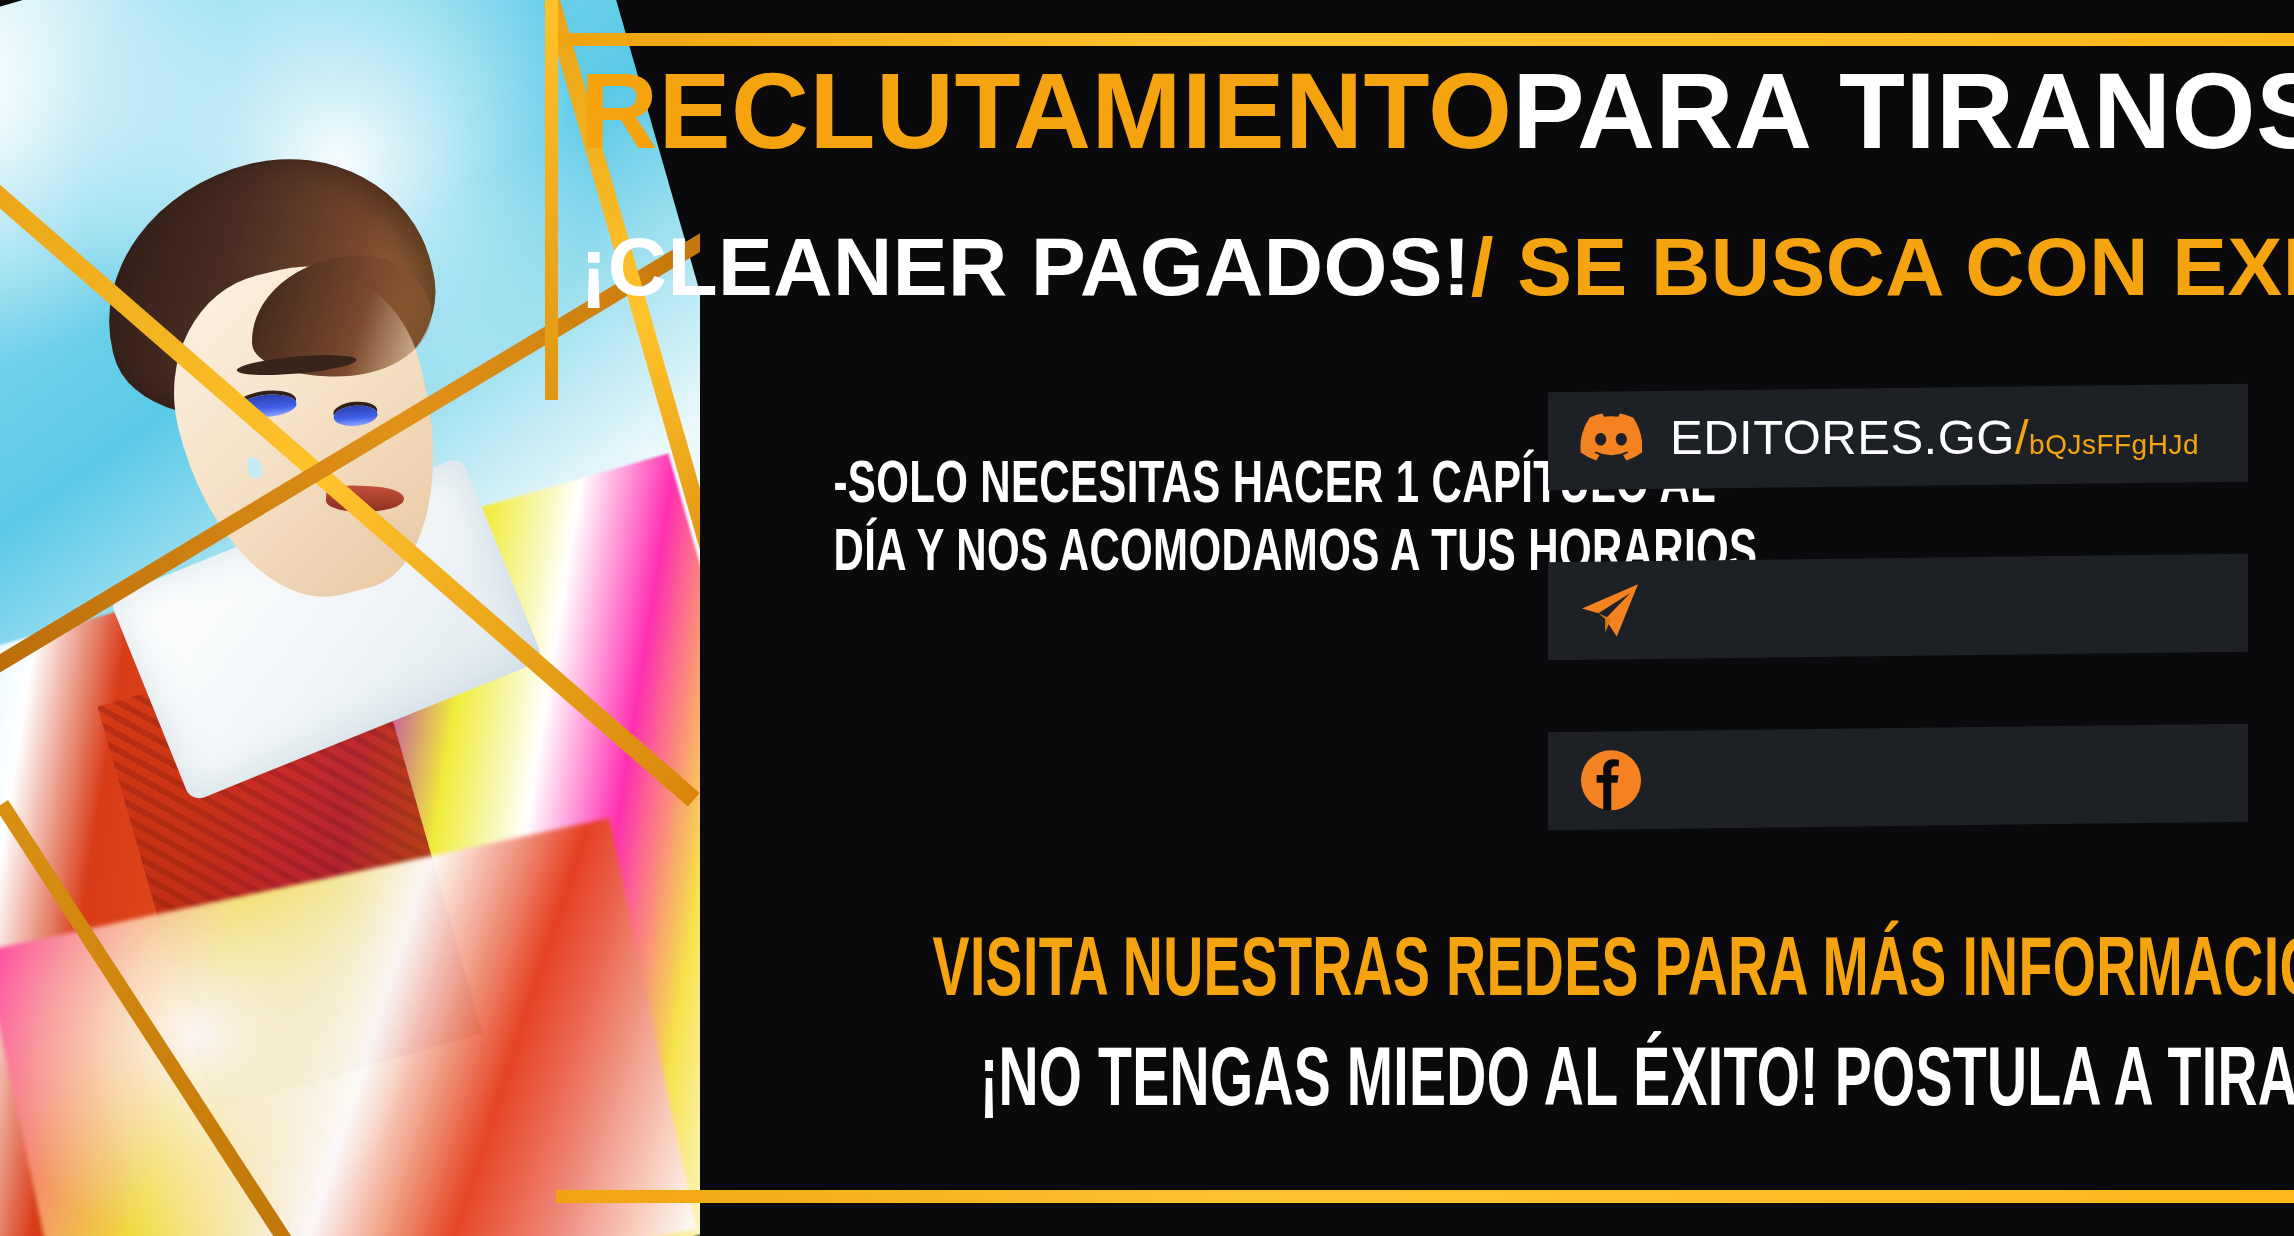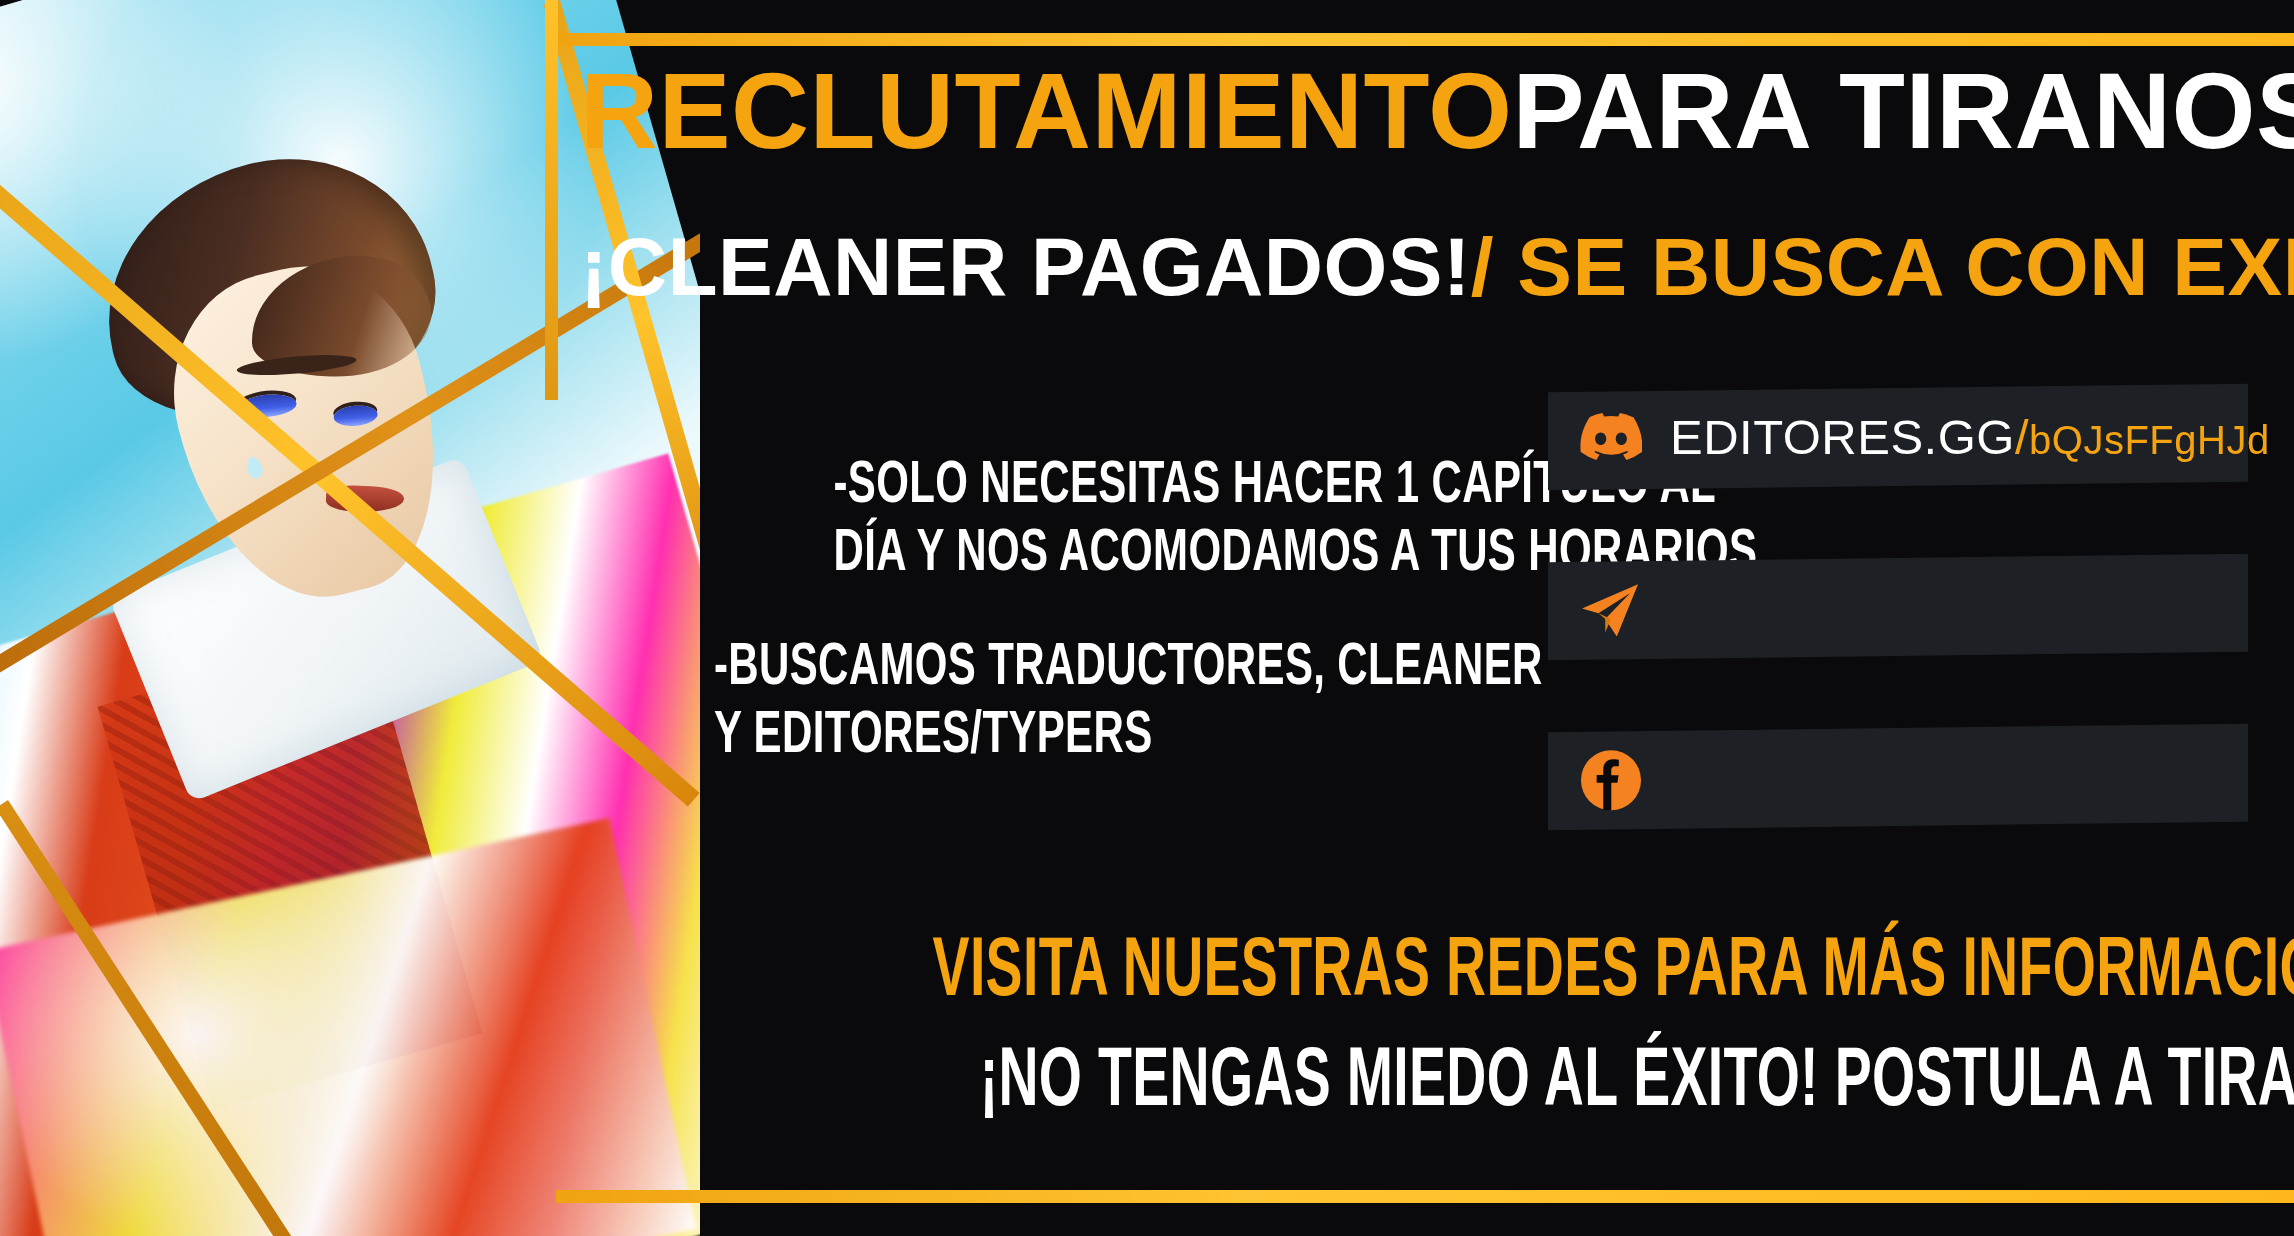--- a/index.html
+++ b/index.html
@@ -249,21 +249,21 @@
     justify-content: center;
   }
   .card-text {
     font-size: 49px;
     font-weight: 400;
     letter-spacing: 0.5px;
     white-space: nowrap;
     font-family: "Liberation Sans", sans-serif;
   }
   .card-text .sc {
-    font-size: 40px;
+    font-size: 28px;
     vertical-align: baseline;
   }
 
   
   .cta {
     position: absolute;
     left: 560px; top: 920px;
     width: 1730px;
     text-align: center;
   }
@@ -315,24 +315,20 @@
 
   <div class="subhead">
     <span class="cond white">¡CLEANER PAGADOS!</span><span class="cond orange">/ SE BUSCA CON EXPERIENCIA</span>
   </div>
 
   <div class="body-block">
     <div class="body-para p1">
       <span class="body-line">-SOLO NECESITAS HACER 1 CAPÍTULO AL</span>
       <span class="body-line">DÍA Y NOS ACOMODAMOS A TUS HORARIOS</span>
     </div>
-    <div class="body-para p2">
-      <span class="body-line">-BUSCAMOS TRADUCTORES, CLEANER</span>
-      <span class="body-line">Y EDITORES/TYPERS</span>
-    </div>
   </div>
 
   <div class="cards">
 
     <div class="card">
       <div class="card-inner">
         <span class="ico">
           <svg width="62" height="48" viewBox="0 0 71 55" aria-hidden="true">
             <path fill="#f58220" d="M60.1 4.9A58.5 58.5 0 0045.7.5a41 41 0 00-1.9 3.8 54.4 54.4 0 00-16.2 0A38 38 0 0025.6.5 58.3 58.3 0 0011.2 4.9C2 18.6-.5 32 .8 45.2a58.9 58.9 0 0017.8 9 43.4 43.4 0 003.8-6.2 38 38 0 01-6-2.9l1.5-1.2a42 42 0 0036 0l1.5 1.2a38.2 38.2 0 01-6 2.9 42.9 42.9 0 003.8 6.2 58.7 58.7 0 0017.8-9c1.6-15.3-2.4-28.6-10-40.3zM23.7 37.1c-3.5 0-6.4-3.2-6.4-7.2s2.8-7.2 6.4-7.2 6.5 3.3 6.4 7.2c0 4-2.8 7.2-6.4 7.2zm23.6 0c-3.5 0-6.4-3.2-6.4-7.2s2.8-7.2 6.4-7.2 6.5 3.3 6.4 7.2c0 4-2.8 7.2-6.4 7.2z"></path>
           </svg>

